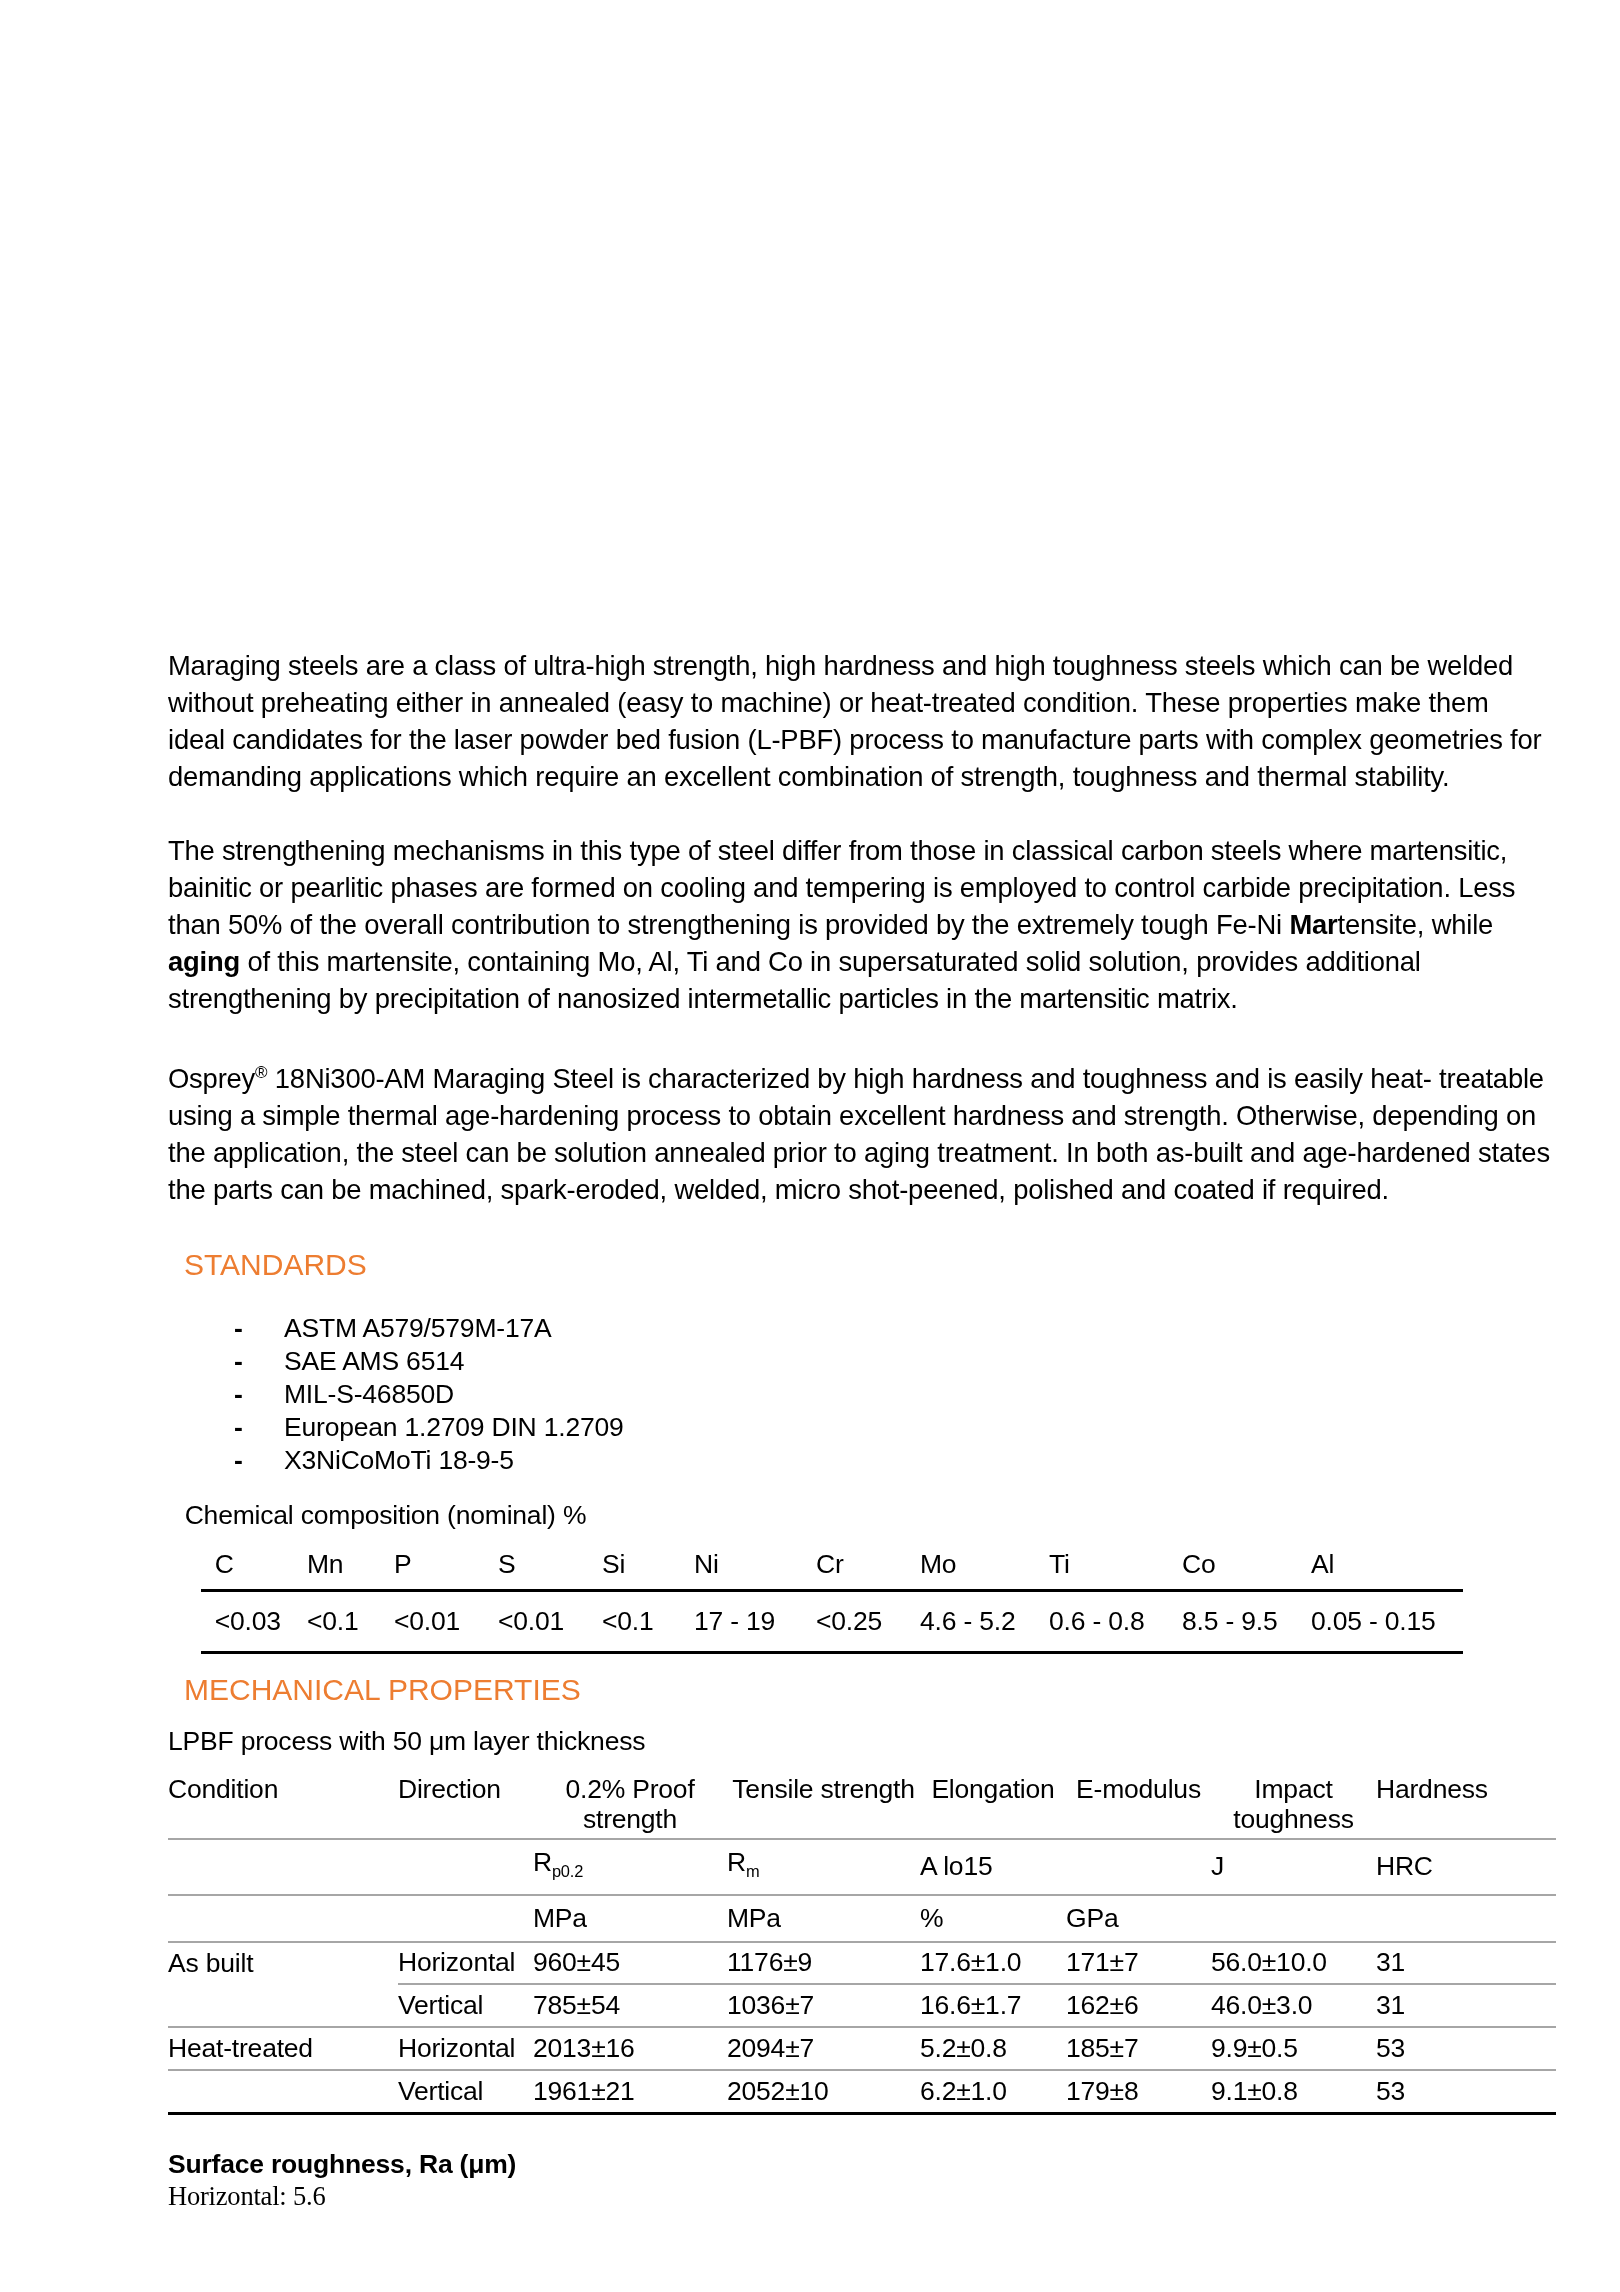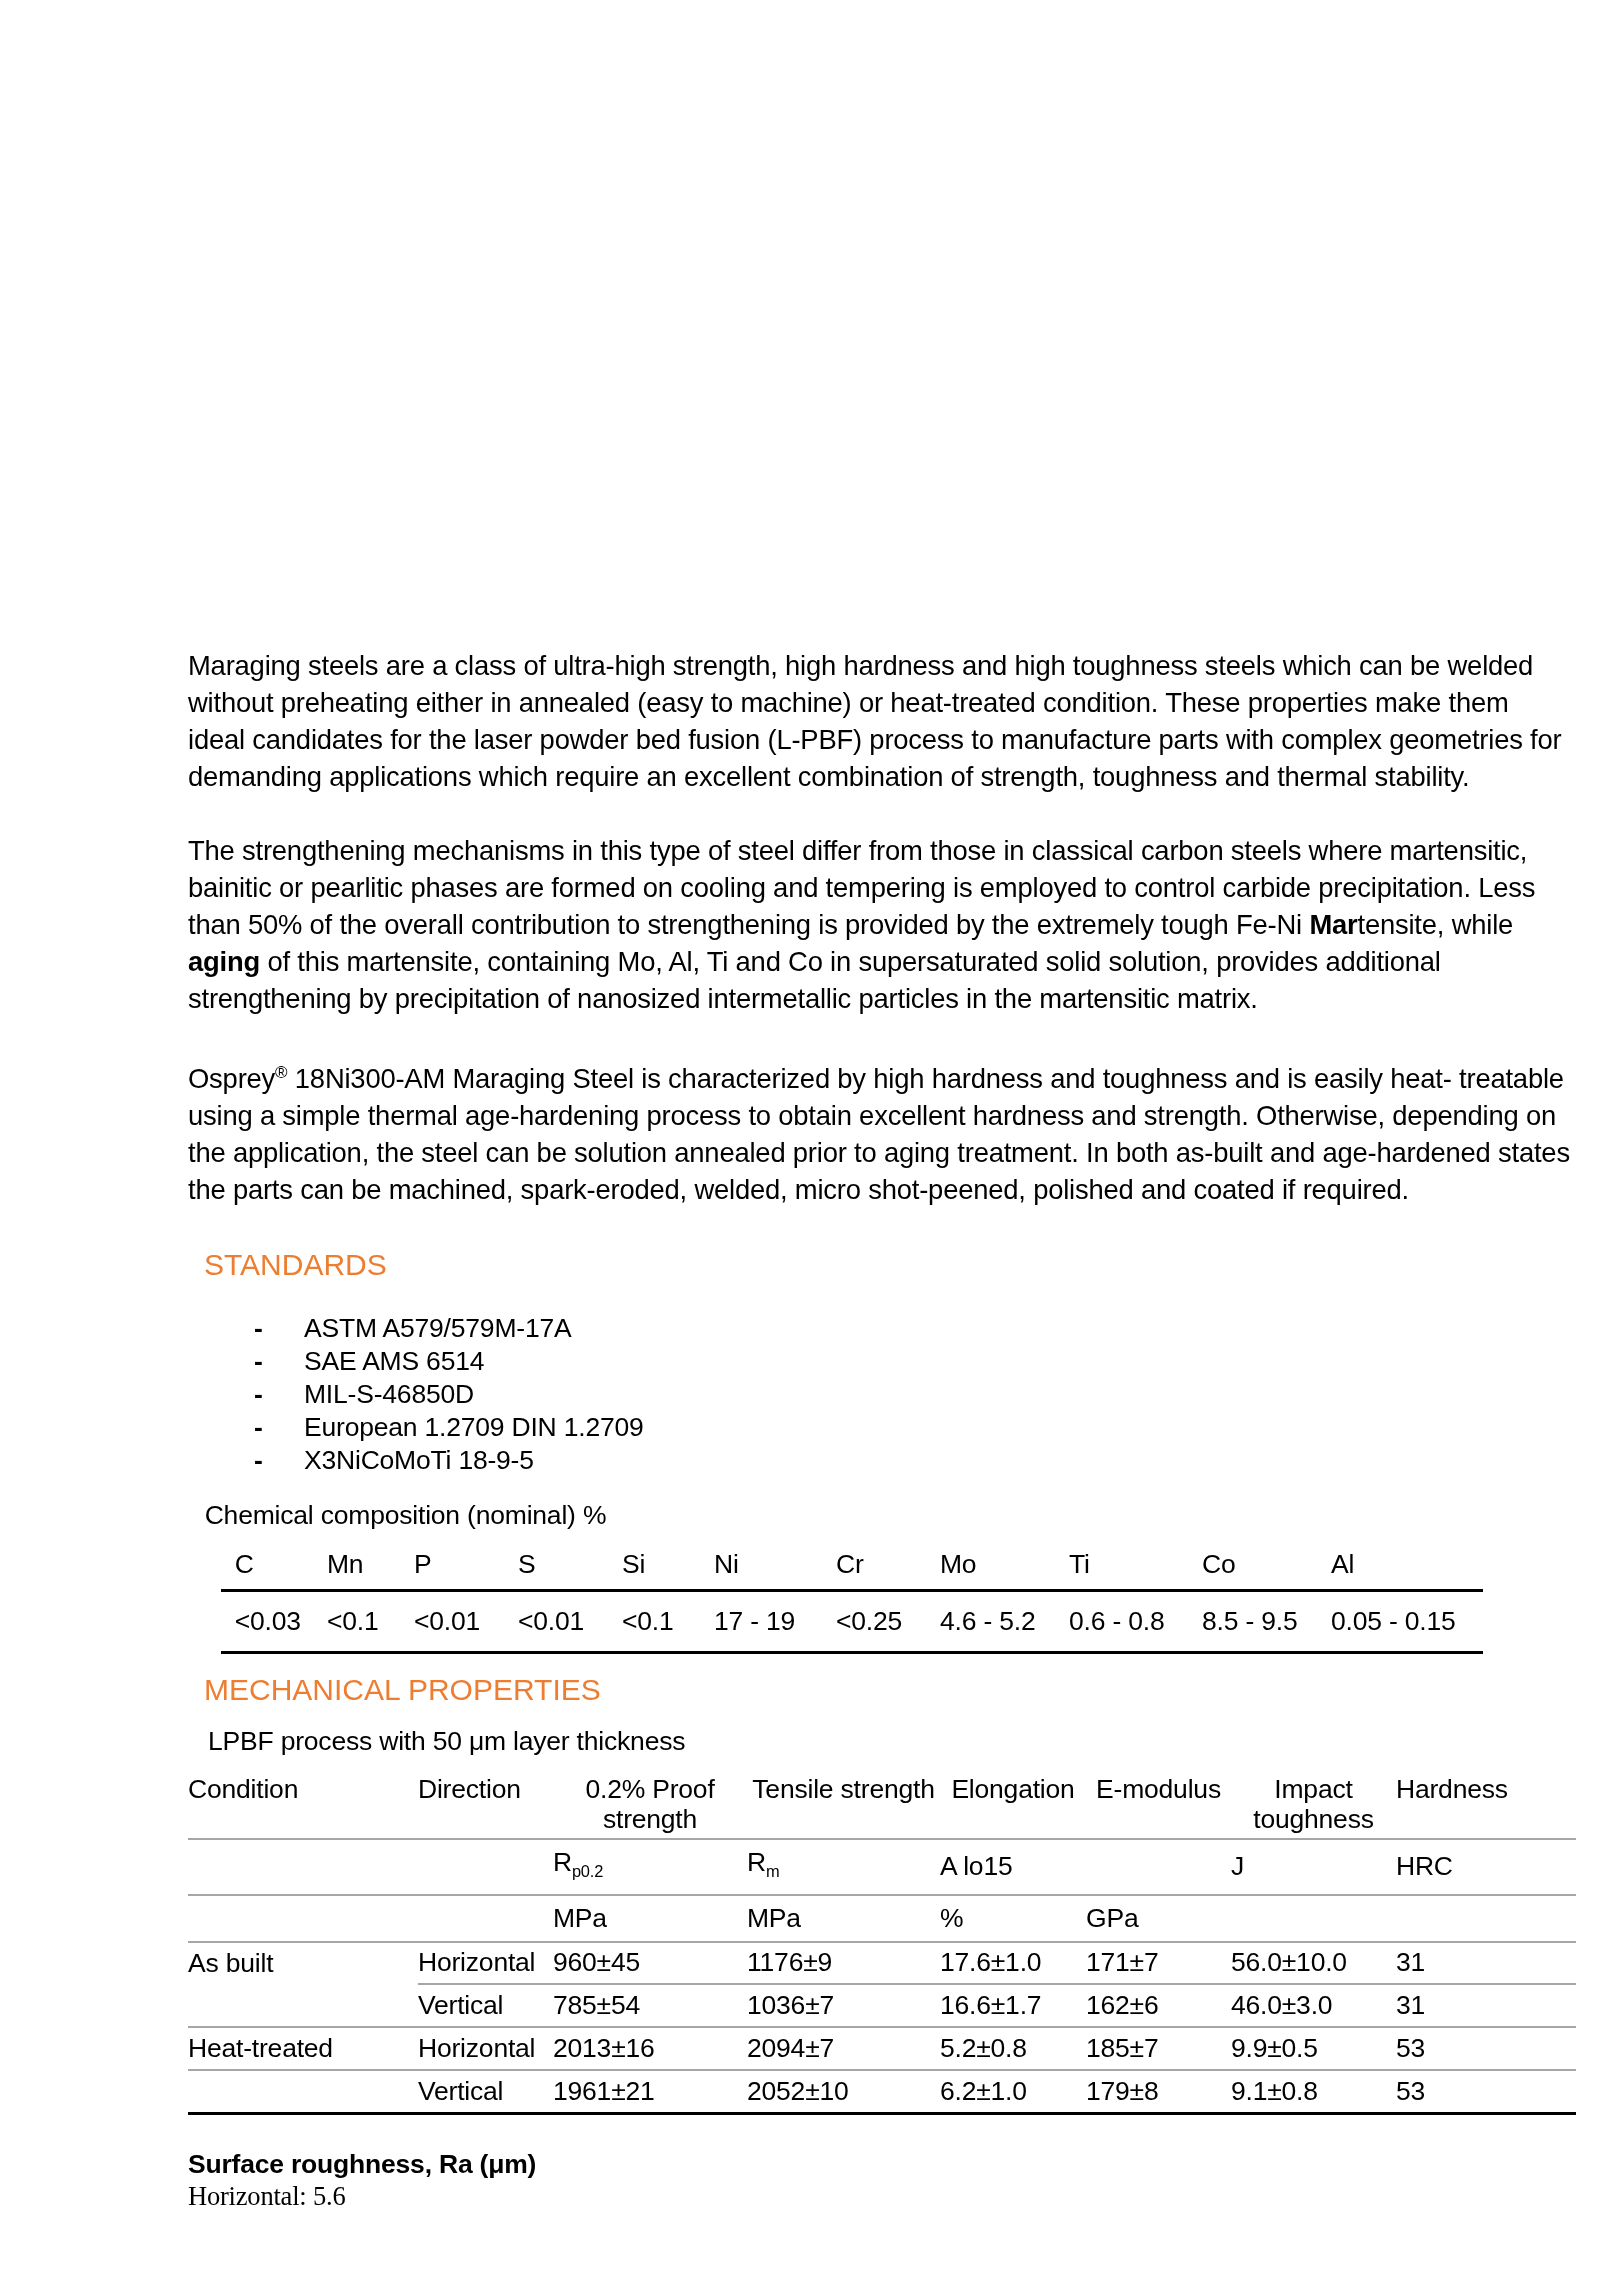--- a/index.html
+++ b/index.html
@@ -1,41 +1,41 @@
 <!DOCTYPE html>
 <html><head>
 <meta charset="utf-8">
 <style>
   html, body { margin:0; padding:0; background:#ffffff; }
   .page {
     position:relative; width:1620px; height:2293px; background:#ffffff;
     color:#000000; font-family:"Liberation Sans", sans-serif; overflow:hidden;
   }
-  .content { position:absolute; left:188px; top:647px; width:1384px; }
+  .content { position:absolute; left:168px; top:647px; width:1384px; }
 
   p.body-text { font-size:27.4px; line-height:37px; margin:0 0 37px 0; letter-spacing:-0.2px; }
   p.body-text b { font-weight:bold; }
   sup { font-size:0.62em; }
   sub { font-size:0.62em; }
 
   h2.section-heading {
     font-size:30px; line-height:39px; font-weight:400; color:#ED7D31;
     margin:16px; letter-spacing:0px;
   }
   .indent { margin-left:16.7px; }
   .mt-standards { margin-top:13.7px; }
   .mt-chem { margin-top:39px; }
   .mt-mech { margin-top:27.4px; }
 
   .bullet-list { margin-top:27.4px; }
   .bullet-item { display:flex; font-size:26.5px; line-height:33px; letter-spacing:-0.2px; }
   .bullet-item .dash { margin-left:66px; width:50px; font-weight:bold; }
 
   .table-caption { font-size:26.5px; line-height:33px; margin-top:22px; letter-spacing:-0.2px; }
-  .caption-tight { margin-top:3.9px;margin-left:20px; }
+  .caption-tight { margin-top:3.9px; }
 
   table { border-collapse:collapse; table-layout:fixed; }
   th, td { font-size:26.5px; line-height:30px; letter-spacing:-0.2px; font-weight:400; text-align:left; padding:0; }
 
   
   .chem-table { margin-top:13.7px; margin-left:33px; width:1262px; }
   .chem-table th { border-bottom:3.9px solid #000000; padding:3.9px 0 9.8px 0; }
   .chem-table td { border-bottom:3.9px solid #000000; padding:13.7px 0 15.7px 0; }
   .chem-table th:first-child, .chem-table td:first-child { padding-left:13.7px; }
 

